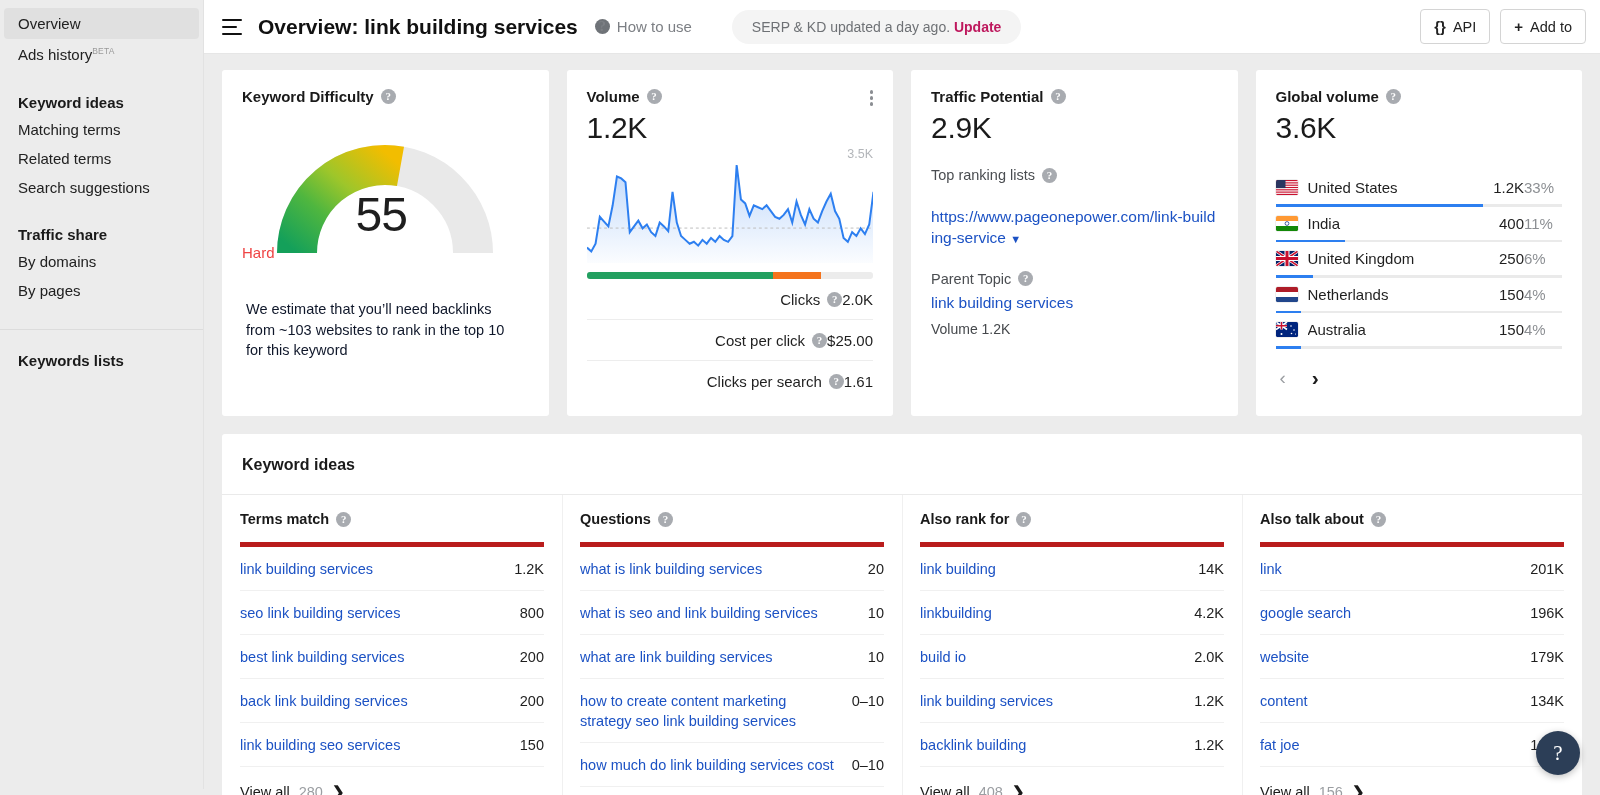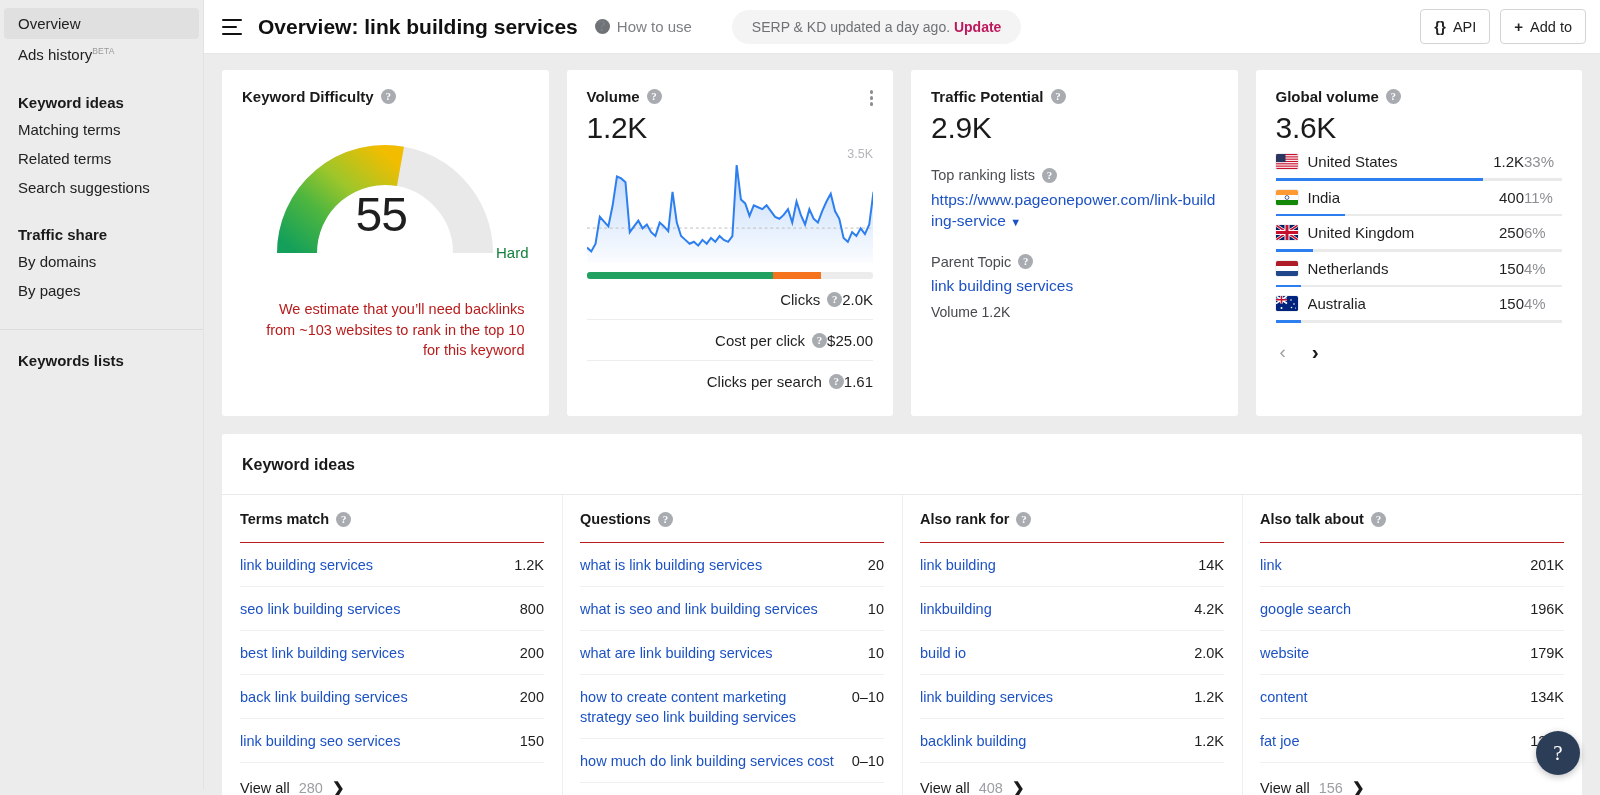--- a/index.html
+++ b/index.html
@@ -129,24 +129,24 @@
   .kebab i { width: 3.5px; height: 3.5px; border-radius: 50%; background: #8b8e93; display: block; }
 
   
   .gauge-wrap { display: flex; justify-content: center; margin-top: 8px; position: relative; }
   .gauge-num {
     position: absolute; left: 0; right: 8px; top: 74px;
     text-align: center; font-size: 48px; color: #1e1e1e; letter-spacing: -1px;
   }
   .gauge-label {
     position: absolute; left: 0; right: 0; top: 131px;
-    text-align: right; font-size: 15px; color: #15803d;
+    text-align: left; font-size: 15px; color: #ef4444;
   }
   .kd-note {
-    text-align: right; font-size: 14.5px; color: #b91c1c;
+    text-align: left; font-size: 14.5px; color: #0f172a;
     line-height: 1.42; margin-top: 36px; padding: 0 4px;
   }
 
   
   .vol-max {
     text-align: right; font-size: 12.5px; color: #b3b6ba;
     margin-top: 2px; margin-bottom: 2px;
   }
   .spark { width: 100%; height: 100px; display: block; }
   .segbar {
@@ -162,30 +162,30 @@
   .kv-row:last-child { border-bottom: none; }
   .kv-left { display: flex; align-items: center; gap: 7px; }
 
   
   .sub-label {
     display: flex; align-items: center; gap: 7px;
     font-size: 14.5px; color: #4a4d51; margin-top: 22px;
   }
   .tp-link {
     font-size: 15.5px; color: #1c52c4; line-height: 1.35;
-    margin-top: 7px; cursor: pointer; word-break: break-all;
+    margin-top: 24px; cursor: pointer; word-break: break-all;
   }
   .caret { display: inline-block; color: #1c52c4; font-size: 11px; }
   .tp-parent {
     font-size: 15.5px; color: #1c52c4; margin-top: 7px; cursor: pointer;
   }
   .tp-vol { font-size: 14px; color: #45484c; margin-top: 9px; }
 
   
-  .gv-list { margin-top: 0; }
+  .gv-list { margin-top: 26px; }
   .gv-row { padding-top: 8px; }
   .gv-main { display: flex; align-items: center; font-size: 15px; color: #1f1f1f; }
   .flag {
     width: 22px; height: 15px; margin-right: 10px; flex: none;
     border-radius: 1.5px; overflow: hidden; position: relative;
     box-shadow: 0 0 0 .5px rgba(0,0,0,.13);
   }
   .gv-name { flex: 1; white-space: nowrap; overflow: hidden; }
   .gv-val { color: #1f1f1f; margin-left: 8px; }
   .gv-pct { color: #8c8f93; width: 38px; }
@@ -209,21 +209,21 @@
   }
   .ki-cols { display: flex; }
   .ki-col { flex: 1; min-width: 0; padding: 0 18px; position: relative; }
   .ki-col + .ki-col::before {
     content: ""; position: absolute; left: 0; top: 0; bottom: 0;
     width: 1px; background: #f0f0f0;
   }
   .ki-col-title {
     display: flex; align-items: center; gap: 7px;
     font-size: 14.5px; font-weight: bold; color: #1a1a1a;
-    padding: 16px 0 15px 0; border-bottom: 1px solid #b91c1c;
+    padding: 16px 0 15px 0; border-bottom: 5px solid #b91c1c;
   }
   .ki-row {
     display: flex; align-items: flex-start; justify-content: space-between;
     gap: 14px; padding: 12px 0 11px 0;
     border-bottom: 1px solid #f0f0f0;
     font-size: 14.5px; line-height: 1.38;
   }
   .ki-term { color: #1c52c4; cursor: pointer; }
   .ki-vol { color: #1f1f1f; white-space: nowrap; }
   .ki-viewall {

